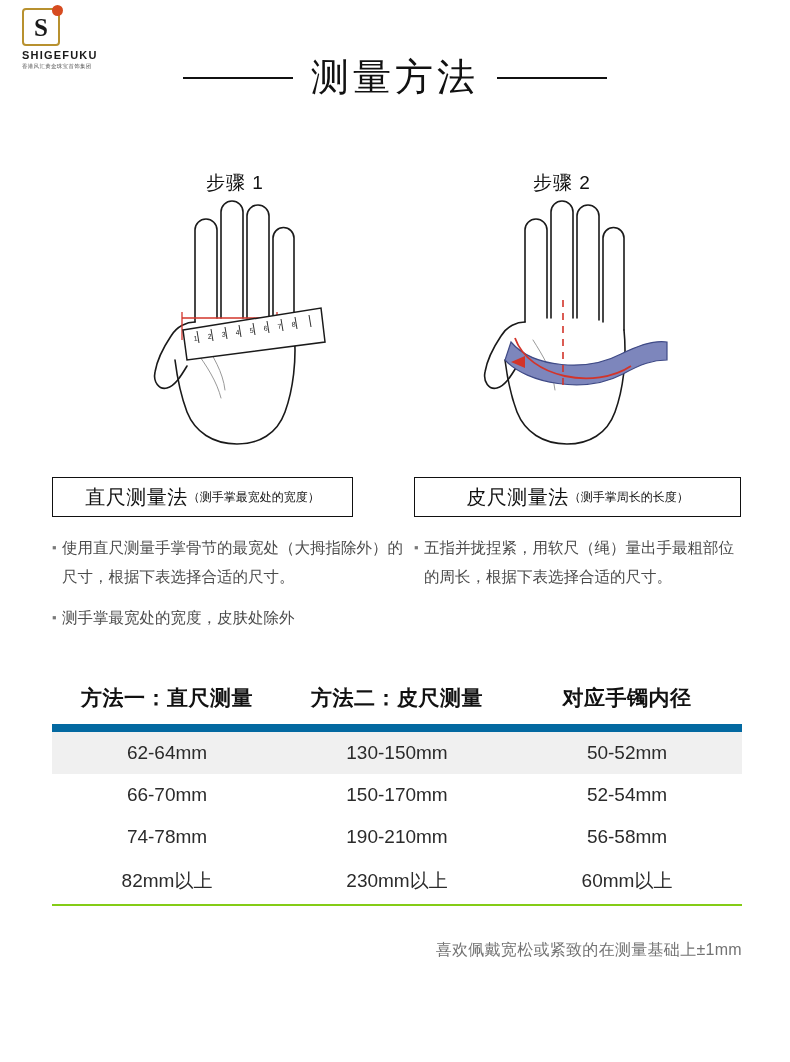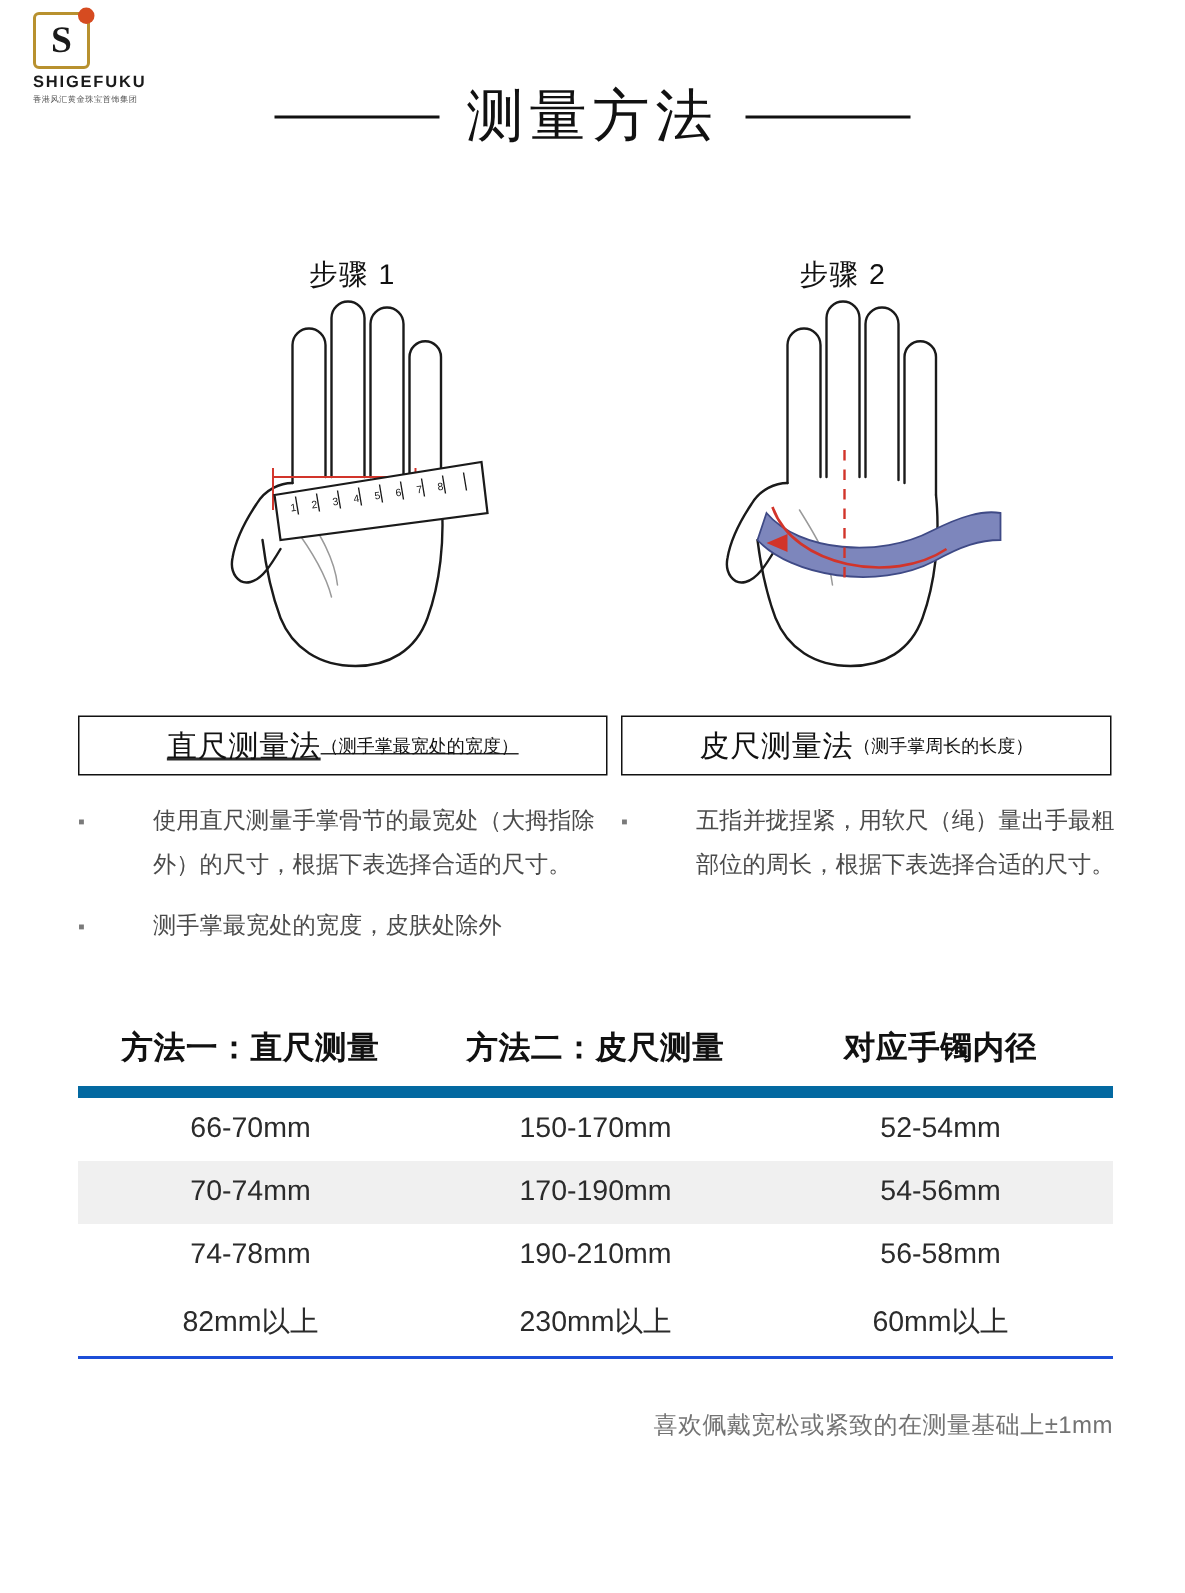--- a/index.html
+++ b/index.html
@@ -119,21 +119,21 @@
     top: 477px;
     height: 40px;
     border: 1px solid #111;
     display: flex;
     align-items: center;
     justify-content: center;
     box-sizing: border-box;
     background: #fff;
     white-space: nowrap;
   }
-  #method-box-1 { left: 52px; width: 353px; text-decoration: underline; }
+  #method-box-1 { left: 52px; width: 301px; }
   #method-box-2 { left: 414px; width: 327px; }
   .method-strong {
     font-size: 20px;
     color: #111;
     letter-spacing: 0.5px;
   }
   .method-note {
     font-size: 12px;
     color: #111;
   }
@@ -154,21 +154,20 @@
   }
   .bullet .dot {
     flex: 0 0 auto;
     width: 10px;
     color: #7a7a7a;
     font-size: 13px;
     line-height: 29px;
   }
   .bullet .txt {
     flex: 1 1 auto;
-    margin-left: 40px;
   }
 
   
   .table-wrap {
     position: absolute;
     left: 52px;
     top: 680px;
     width: 690px;
   }
   table.size-table {
@@ -189,21 +188,21 @@
     font-size: 19px;
     color: #2b2b2b;
     text-align: center;
     padding: 10px 0;
     font-family: "Liberation Sans", sans-serif;
   }
   table.size-table tr.odd td {
     background: #f0f0f0;
   }
   table.size-table tr.last td {
-    border-bottom: 2px solid #1d4ed8;
+    border-bottom: 2px solid #84cc16;
   }
 
   
   .footer-note {
     position: absolute;
     right: 48px;
     top: 940px;
     font-size: 16px;
     color: #737373;
     letter-spacing: 0.3px;
@@ -335,30 +334,30 @@
 <div class="table-wrap">
   <table class="size-table">
     <thead>
       <tr>
         <th>方法一：直尺测量</th>
         <th>方法二：皮尺测量</th>
         <th>对应手镯内径</th>
       </tr>
     </thead>
     <tbody>
+      <tr class="odd">
+        <td>62-64mm</td>
+        <td>130-150mm</td>
+        <td>50-52mm</td>
+      </tr>
       <tr>
         <td>66-70mm</td>
         <td>150-170mm</td>
         <td>52-54mm</td>
       </tr>
-      <tr class="odd">
-        <td>70-74mm</td>
-        <td>170-190mm</td>
-        <td>54-56mm</td>
-      </tr>
       <tr>
         <td>74-78mm</td>
         <td>190-210mm</td>
         <td>56-58mm</td>
       </tr>
       <tr class="last">
         <td>82mm以上</td>
         <td>230mm以上</td>
         <td>60mm以上</td>
       </tr>

